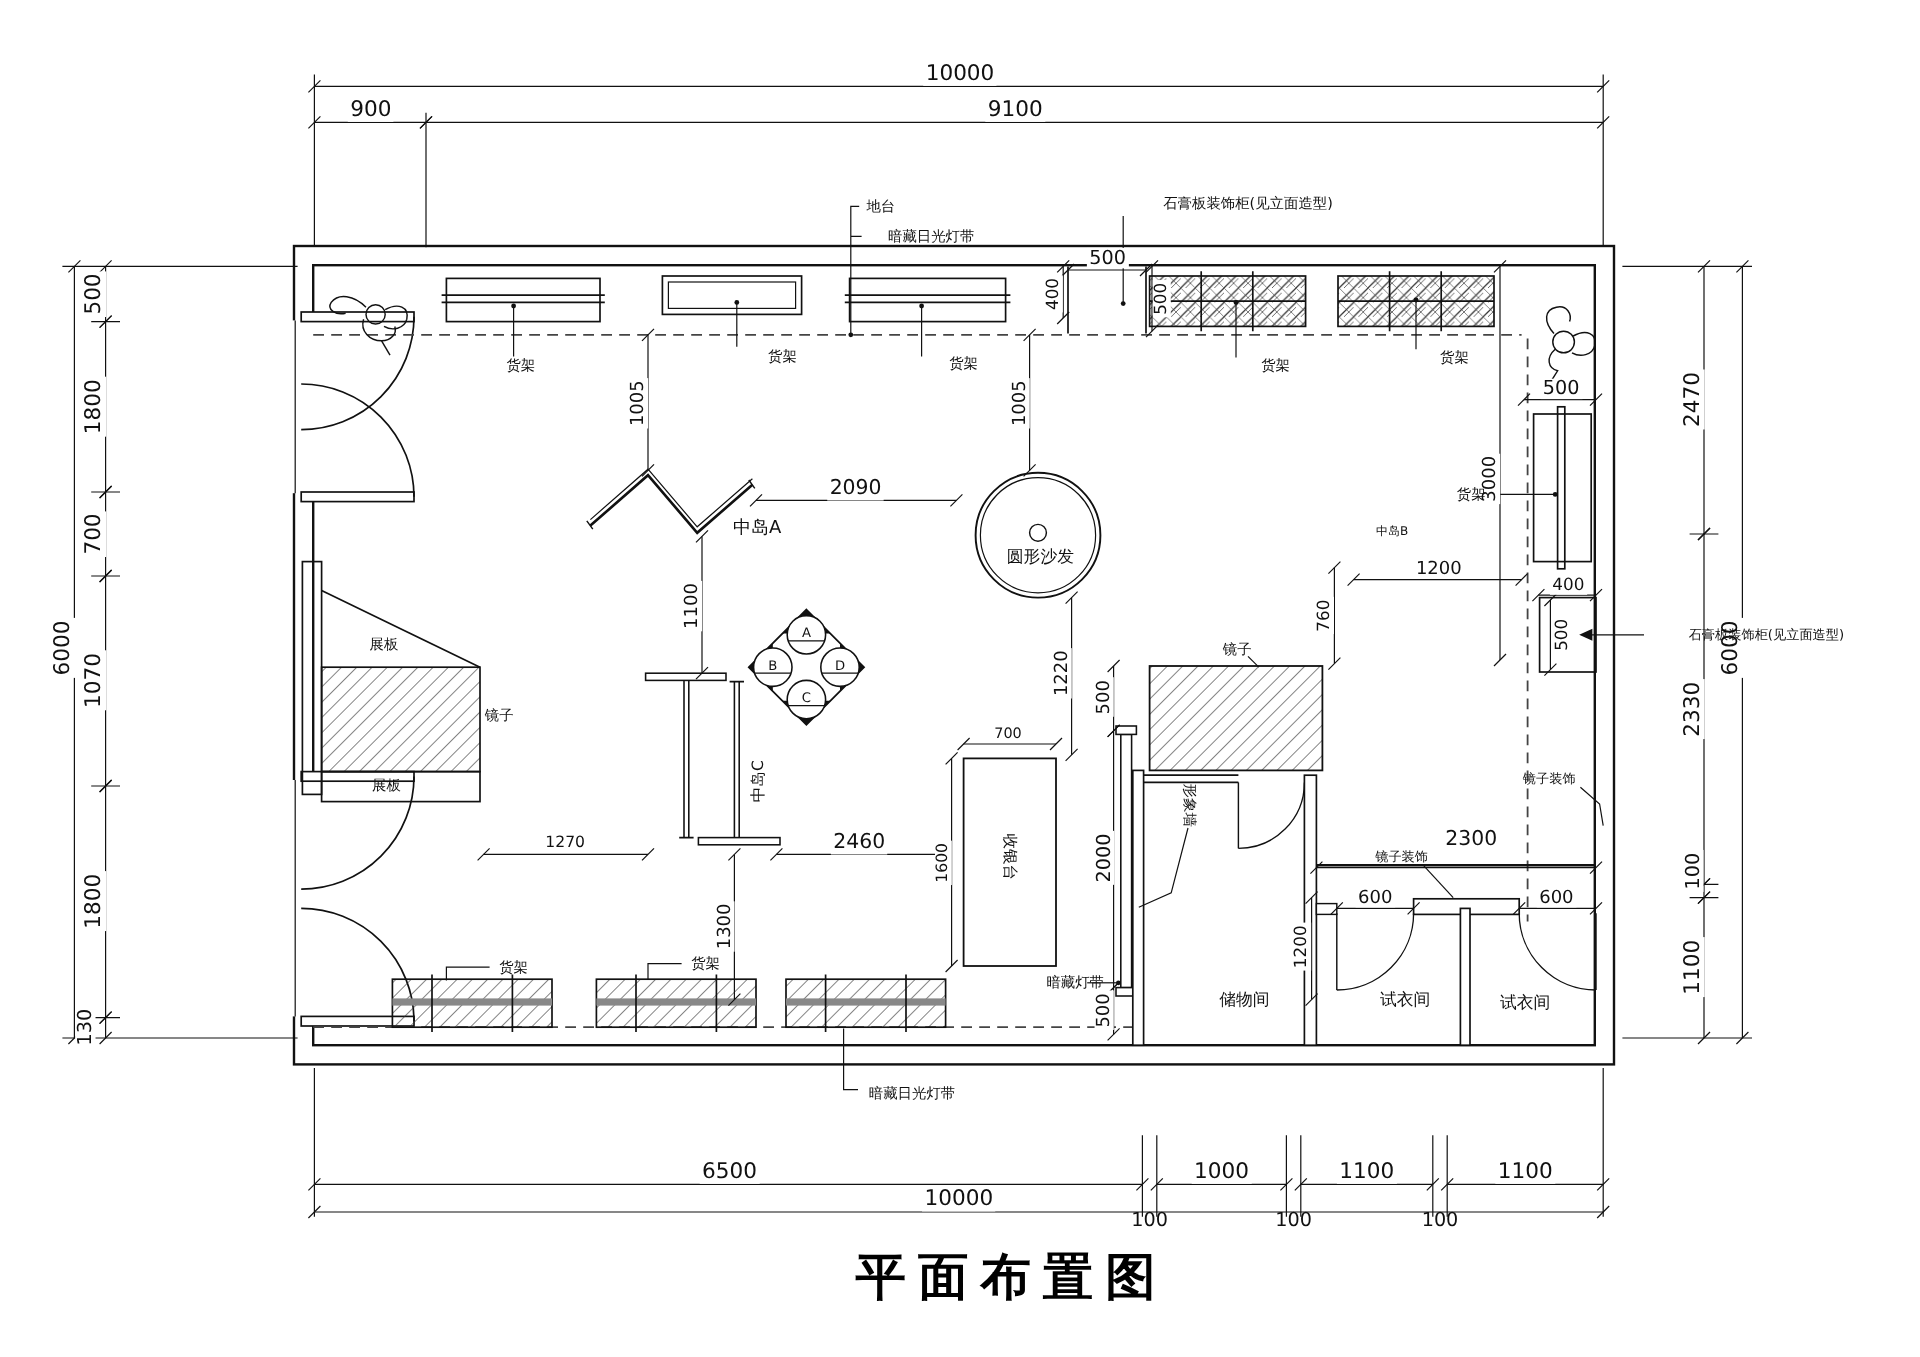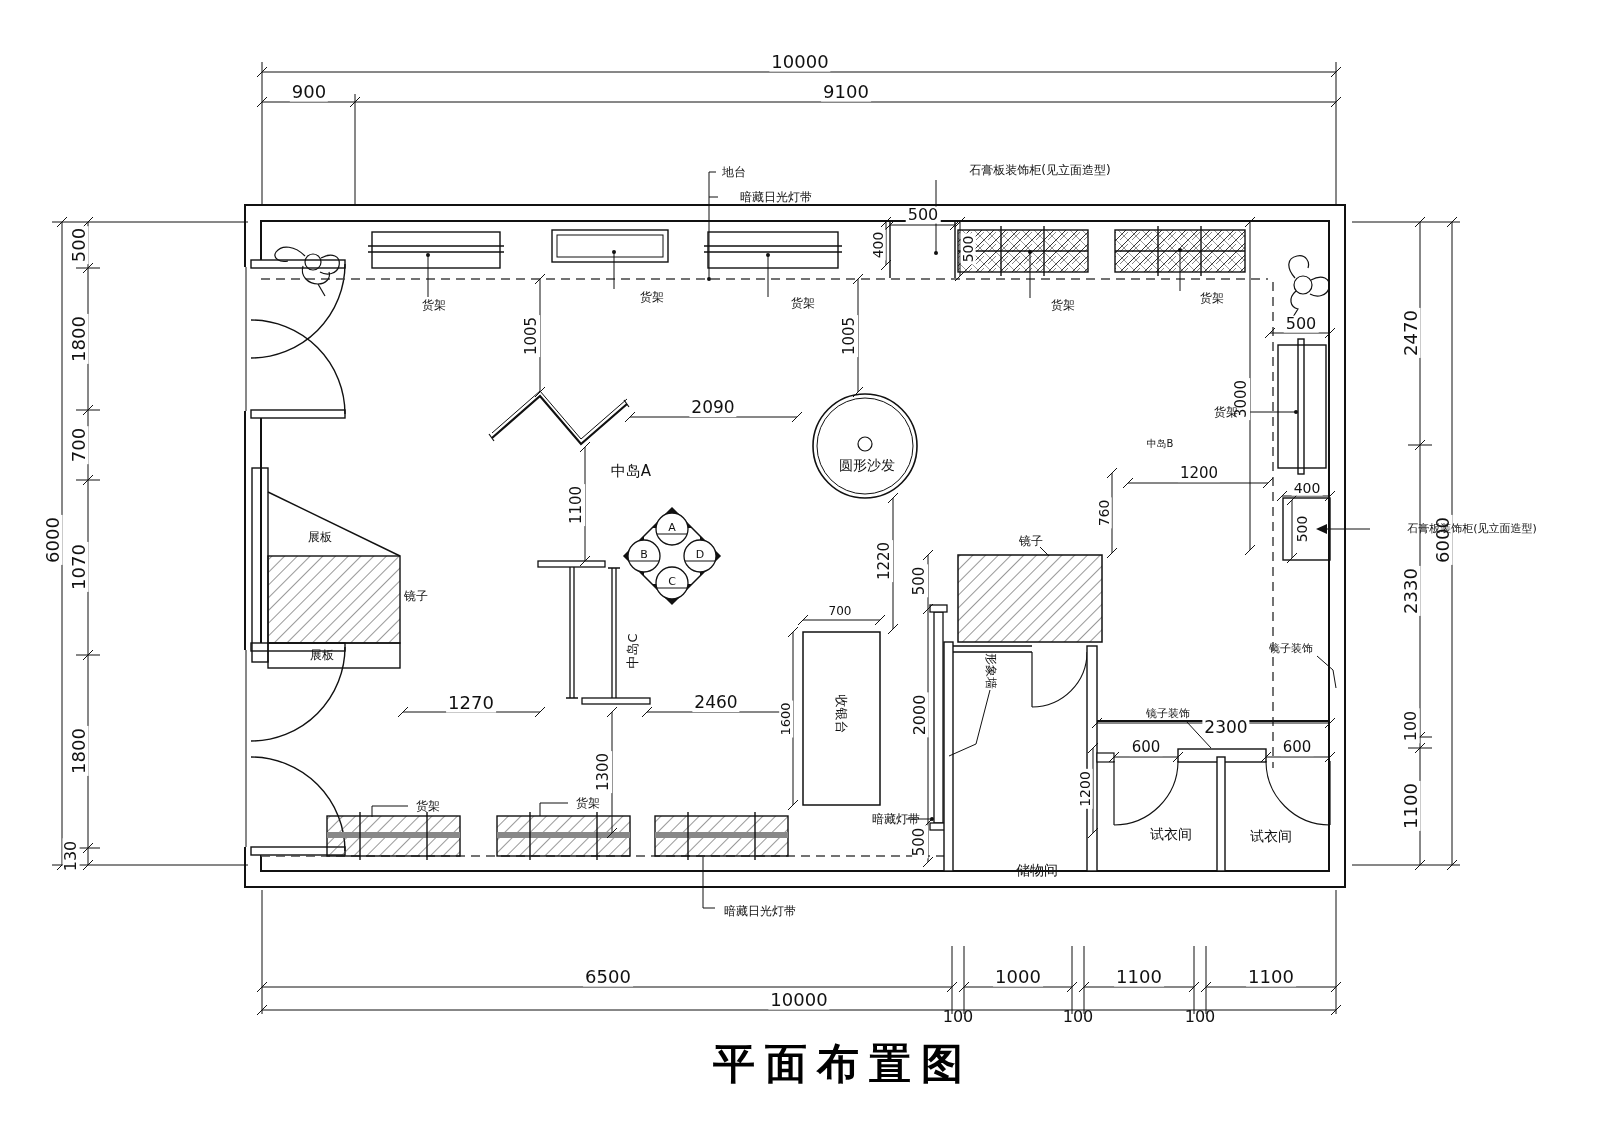--- a/index.html
+++ b/index.html
@@ -372,66 +372,66 @@
       <div class="lbl dim-text" style="left: 1443px; top: 540px; font-size: 18px; transform: translate(-50%, -50%) rotate(-90deg);">6000</div>
       <div class="lbl dim-text" style="left: 608px; top: 977px; font-size: 18px; transform: translate(-50%, -50%) rotate(0deg);">6500</div>
       <div class="lbl dim-text" style="left: 1018px; top: 977px; font-size: 18px; transform: translate(-50%, -50%) rotate(0deg); text-align: right;">1000</div>
       <div class="lbl dim-text" style="left: 1139px; top: 977px; font-size: 18px; transform: translate(-50%, -50%) rotate(0deg);">1100</div>
       <div class="lbl dim-text" style="left: 1271px; top: 977px; font-size: 18px; transform: translate(-50%, -50%) rotate(0deg);">1100</div>
       <div class="lbl dim-text" style="left: 799px; top: 1000px; font-size: 18px; transform: translate(-50%, -50%) rotate(0deg);">10000</div>
       <div class="lbl dim-text" style="left: 532px; top: 336px; font-size: 15px; transform: translate(-50%, -50%) rotate(-90deg);">1005</div>
       <div class="lbl dim-text" style="left: 850px; top: 336px; font-size: 15px; transform: translate(-50%, -50%) rotate(-90deg);">1005</div>
       <div class="lbl dim-text" style="left: 713px; top: 408px; font-size: 17px; transform: translate(-50%, -50%) rotate(0deg);">2090</div>
       <div class="lbl dim-text" style="left: 577px; top: 505px; font-size: 15px; transform: translate(-50%, -50%) rotate(-90deg);">1100</div>
-      <div class="lbl dim-text" style="left: 471px; top: 703px; font-size: 18px; transform: translate(-50%, -50%) rotate(0deg);">1270</div>
+      <div class="lbl dim-text" style="left: 471px; top: 703px; font-size: 13px; transform: translate(-50%, -50%) rotate(0deg);">1270</div>
       <div class="lbl dim-text" style="left: 716px; top: 703px; font-size: 17px; transform: translate(-50%, -50%) rotate(0deg);">2460</div>
       <div class="lbl dim-text" style="left: 604px; top: 772px; font-size: 15px; transform: translate(-50%, -50%) rotate(-90deg);">1300</div>
       <div class="lbl dim-text" style="left: 786px; top: 719px; font-size: 13px; transform: translate(-50%, -50%) rotate(-90deg);">1600</div>
       <div class="lbl dim-text" style="left: 840px; top: 611px; font-size: 12px; transform: translate(-50%, -50%) rotate(0deg);">700</div>
       <div class="lbl dim-text" style="left: 885px; top: 561px; font-size: 15px; transform: translate(-50%, -50%) rotate(-90deg);">1220</div>
       <div class="lbl dim-text" style="left: 920px; top: 715px; font-size: 16px; transform: translate(-50%, -50%) rotate(-90deg);">2000</div>
       <div class="lbl dim-text" style="left: 920px; top: 581px; font-size: 15px; transform: translate(-50%, -50%) rotate(-90deg);">500</div>
       <div class="lbl dim-text" style="left: 920px; top: 842px; font-size: 15px; transform: translate(-50%, -50%) rotate(-90deg);">500</div>
       <div class="lbl dim-text" style="left: 923px; top: 215px; font-size: 16px; transform: translate(-50%, -50%) rotate(0deg);">500</div>
       <div class="lbl dim-text" style="left: 878px; top: 245px; font-size: 14px; transform: translate(-50%, -50%) rotate(-90deg);">400</div>
       <div class="lbl dim-text" style="left: 968px; top: 249px; font-size: 14px; transform: translate(-50%, -50%) rotate(-90deg);">500</div>
       <div class="lbl dim-text" style="left: 1104px; top: 513px; font-size: 14px; transform: translate(-50%, -50%) rotate(-90deg);">760</div>
       <div class="lbl dim-text" style="left: 1199px; top: 474px; font-size: 15px; transform: translate(-50%, -50%) rotate(0deg);">1200</div>
       <div class="lbl dim-text" style="left: 1307px; top: 488px; font-size: 14px; transform: translate(-50%, -50%) rotate(0deg);">400</div>
       <div class="lbl dim-text" style="left: 1301px; top: 324px; font-size: 16px; transform: translate(-50%, -50%) rotate(0deg);">500</div>
       <div class="lbl dim-text" style="left: 1242px; top: 399px; font-size: 15px; transform: translate(-50%, -50%) rotate(-90deg);">3000</div>
-      <div class="lbl dim-text" style="left: 1226px; top: 728px; font-size: 17px; transform: translate(-50%, -50%) rotate(0deg);">2300</div>
+      <div class="lbl dim-text" style="left: 1226px; top: 700px; font-size: 17px; transform: translate(-50%, -50%) rotate(0deg);">2300</div>
       <div class="lbl dim-text" style="left: 1146px; top: 748px; font-size: 15px; transform: translate(-50%, -50%) rotate(0deg);">600</div>
       <div class="lbl dim-text" style="left: 1297px; top: 748px; font-size: 15px; transform: translate(-50%, -50%) rotate(0deg);">600</div>
       <div class="lbl dim-text" style="left: 1085px; top: 789px; font-size: 14px; transform: translate(-50%, -50%) rotate(-90deg);">1200</div>
       <div class="lbl dim-text" style="left: 1302px; top: 529px; font-size: 14px; transform: translate(-50%, -50%) rotate(-90deg);">500</div>
       <div class="lbl cn-text" style="left: 734px; top: 172px; font-size: 12px; transform: translate(-50%, -50%) rotate(0deg);">地台</div>
       <div class="lbl cn-text" style="left: 776px; top: 197px; font-size: 12px; transform: translate(-50%, -50%) rotate(0deg);">暗藏日光灯带</div>
       <div class="lbl cn-text" style="left: 1040px; top: 170px; font-size: 12px; transform: translate(-50%, -50%) rotate(0deg);">石膏板装饰柜(见立面造型)</div>
       <div class="lbl cn-text" style="left: 1472px; top: 529px; font-size: 11px; transform: translate(-50%, -50%) rotate(0deg);">石膏板装饰柜(见立面造型)</div>
       <div class="lbl cn-text" style="left: 434px; top: 305px; font-size: 12px; transform: translate(-50%, -50%) rotate(0deg);">货架</div>
       <div class="lbl cn-text" style="left: 652px; top: 297px; font-size: 12px; transform: translate(-50%, -50%) rotate(0deg);">货架</div>
       <div class="lbl cn-text" style="left: 803px; top: 303px; font-size: 12px; transform: translate(-50%, -50%) rotate(0deg);">货架</div>
       <div class="lbl cn-text" style="left: 1063px; top: 305px; font-size: 12px; transform: translate(-50%, -50%) rotate(0deg);">货架</div>
       <div class="lbl cn-text" style="left: 1212px; top: 298px; font-size: 12px; transform: translate(-50%, -50%) rotate(0deg);">货架</div>
       <div class="lbl cn-text" style="left: 1226px; top: 412px; font-size: 12px; transform: translate(-50%, -50%) rotate(0deg);">货架</div>
       <div class="lbl cn-text" style="left: 428px; top: 806px; font-size: 12px; transform: translate(-50%, -50%) rotate(0deg);">货架</div>
       <div class="lbl cn-text" style="left: 588px; top: 803px; font-size: 12px; transform: translate(-50%, -50%) rotate(0deg);">货架</div>
-      <div class="lbl cn-text" style="left: 631px; top: 440px; font-size: 15px; transform: translate(-50%, -50%) rotate(0deg); margin-top: 32px;">中岛A</div>
+      <div class="lbl cn-text" style="left: 631px; top: 440px; font-size: 15px; transform: translate(-50%, -50%) rotate(0deg);">中岛A</div>
       <div class="lbl cn-text" style="left: 1160px; top: 444px; font-size: 10px; transform: translate(-50%, -50%) rotate(0deg);">中岛B</div>
       <div class="lbl cn-text" style="left: 633px; top: 651px; font-size: 13px; transform: translate(-50%, -50%) rotate(-90deg);">中岛C</div>
       <div class="lbl cn-text" style="left: 867px; top: 465px; font-size: 14px; transform: translate(-50%, -50%) rotate(0deg);">圆形沙发</div>
       <div class="lbl cn-text" style="left: 841px; top: 714px; font-size: 13px; transform: translate(-50%, -50%) rotate(90deg);">收银台</div>
       <div class="lbl cn-text" style="left: 991px; top: 671px; font-size: 12px; transform: translate(-50%, -50%) rotate(90deg);">形象墙</div>
       <div class="lbl cn-text" style="left: 896px; top: 819px; font-size: 12px; transform: translate(-50%, -50%) rotate(0deg);">暗藏灯带</div>
       <div class="lbl cn-text" style="left: 1031px; top: 541px; font-size: 12px; transform: translate(-50%, -50%) rotate(0deg);">镜子</div>
       <div class="lbl cn-text" style="left: 416px; top: 596px; font-size: 12px; transform: translate(-50%, -50%) rotate(0deg);">镜子</div>
       <div class="lbl cn-text" style="left: 320px; top: 537px; font-size: 12px; transform: translate(-50%, -50%) rotate(0deg);">展板</div>
       <div class="lbl cn-text" style="left: 322px; top: 655px; font-size: 12px; transform: translate(-50%, -50%) rotate(0deg);">展板</div>
-      <div class="lbl cn-text" style="left: 1037px; top: 834px; font-size: 14px; transform: translate(-50%, -50%) rotate(0deg); margin-top: 36px;">储物间</div>
+      <div class="lbl cn-text" style="left: 1037px; top: 834px; font-size: 14px; transform: translate(-50%, -50%) rotate(0deg);">储物间</div>
       <div class="lbl cn-text" style="left: 1171px; top: 834px; font-size: 14px; transform: translate(-50%, -50%) rotate(0deg);">试衣间</div>
       <div class="lbl cn-text" style="left: 1271px; top: 836px; font-size: 14px; transform: translate(-50%, -50%) rotate(0deg);">试衣间</div>
       <div class="lbl cn-text" style="left: 1168px; top: 714px; font-size: 11px; transform: translate(-50%, -50%) rotate(0deg);">镜子装饰</div>
       <div class="lbl cn-text" style="left: 1291px; top: 649px; font-size: 11px; transform: translate(-50%, -50%) rotate(0deg);">镜子装饰</div>
       <div class="lbl cn-text" style="left: 760px; top: 911px; font-size: 12px; transform: translate(-50%, -50%) rotate(0deg);">暗藏日光灯带</div>
       <div class="lbl cn-text" style="left: 672px; top: 528px; font-size: 11px; transform: translate(-50%, -50%) rotate(0deg);">A</div>
       <div class="lbl cn-text" style="left: 644px; top: 555px; font-size: 11px; transform: translate(-50%, -50%) rotate(0deg);">B</div>
       <div class="lbl cn-text" style="left: 672px; top: 582px; font-size: 11px; transform: translate(-50%, -50%) rotate(0deg);">C</div>
       <div class="lbl cn-text" style="left: 700px; top: 555px; font-size: 11px; transform: translate(-50%, -50%) rotate(0deg);">D</div>
       <div class="lbl cn-text" style="left: 958px; top: 1017px; font-size: 16px; transform: translate(-50%, -50%) rotate(0deg);">100</div>

